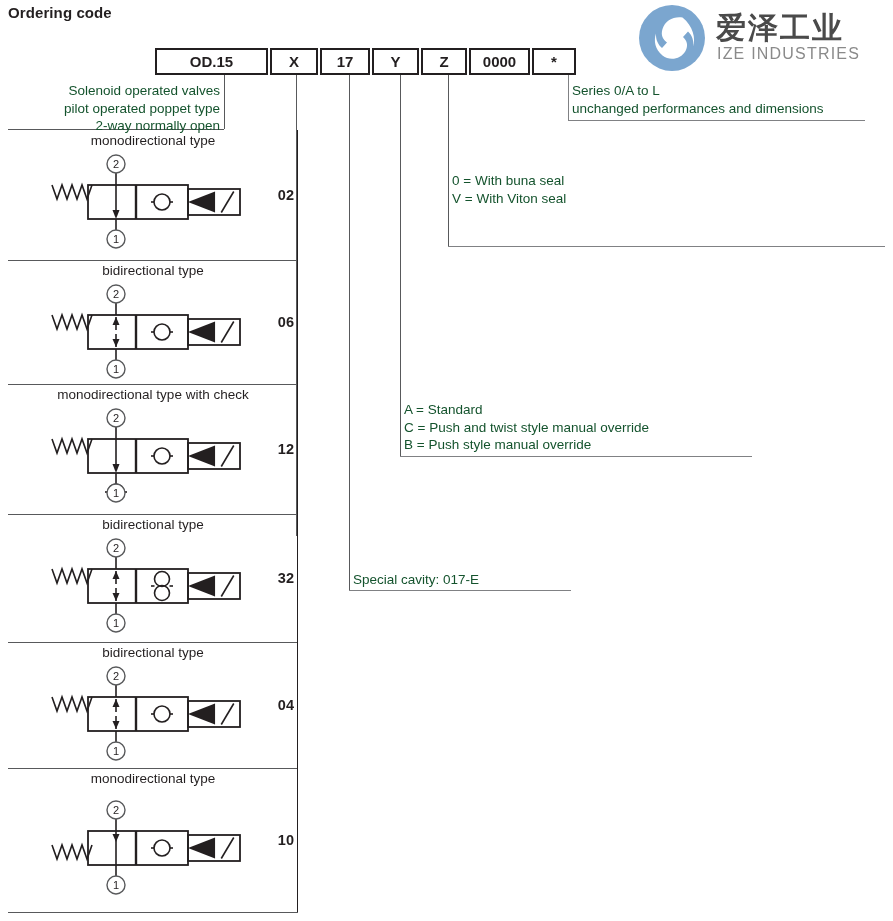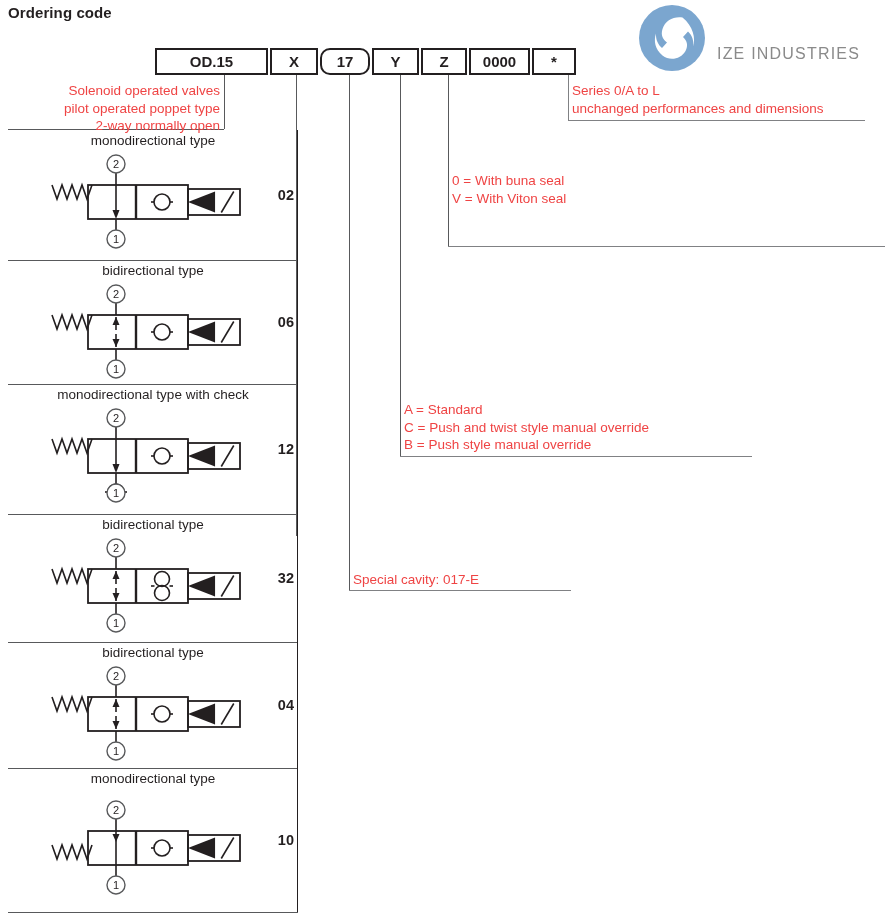--- a/index.html
+++ b/index.html
@@ -61,21 +61,21 @@
   }
   .code-cell:last-child { margin-right: 0; }
 
   
   .vline { background: #58595b; width: 1px; }
   .hline { background: #58595b; height: 1px; }
   .vline-d { background: #808184; width: 1px; }
   .hline-d { background: #808184; height: 1px; }
 
   
-  .callout { font-size: 13.5px; line-height: 17.5px; color: #ef4444; white-space: nowrap; }
+  .callout { font-size: 13.5px; line-height: 17.5px; color: #14532d; white-space: nowrap; }
   .callout.right-align { text-align: right; }
   .callout b { font-weight: bold; }
 
   
   #valve-table { left: 8px; top: 130px; width: 290px; }
   .valve-row { position: relative; }
   .row-label {
     position: absolute;
     width: 100%;
     text-align: center;
@@ -106,27 +106,28 @@
     <svg width="68" height="68" viewBox="0 0 68 68" aria-hidden="true">
       <circle cx="34" cy="34" r="33" fill="#7ba6cf"></circle>
       <path d="M44.5 13.5 C36 12 27 16.5 24.5 25 C22.5 31.5 25 35.5 29 38.5
                L24 44 C20.5 41 17.5 36 18 29.5
                C15.5 36.5 17 45.5 24.5 51.5 C32 57.5 43 55 47.5 47
                C50.5 41.5 49 36.5 45 33 L50 27.5
                C54 31 56 36.5 55 42.5 C58 34.5 55 22 44.5 13.5 Z" fill="#ffffff"></path>
       <path d="M30 30 L41 41" stroke="#7ba6cf" stroke-width="0" fill="none"></path>
     </svg>
   </div>
+  <div class="abs" id="logo-cn">爱泽工业</div>
   <div class="abs" id="logo-en">IZE INDUSTRIES</div>
 </div>
 
 <div class="abs" id="code-row">
     <div class="code-cell" style="width: 113px;">OD.15</div>
     <div class="code-cell" style="width: 48px;">X</div>
-    <div class="code-cell" style="width: 50px; border-radius: 10px;">17</div>
+    <div class="code-cell" style="width: 50px;">17</div>
     <div class="code-cell" style="width: 47px;">Y</div>
     <div class="code-cell" style="width: 46px;">Z</div>
     <div class="code-cell" style="width: 61px;">0000</div>
     <div class="code-cell" style="width: 44px;">*</div>
   </div>
 
 <div class="abs vline" style="left:224px; top:75px; height:54px;"></div>
 <div class="abs hline" style="left:8px; top:129px; width:216px;"></div>
 
 <div class="abs vline" style="left:296px; top:75px; height:461px;"></div>

